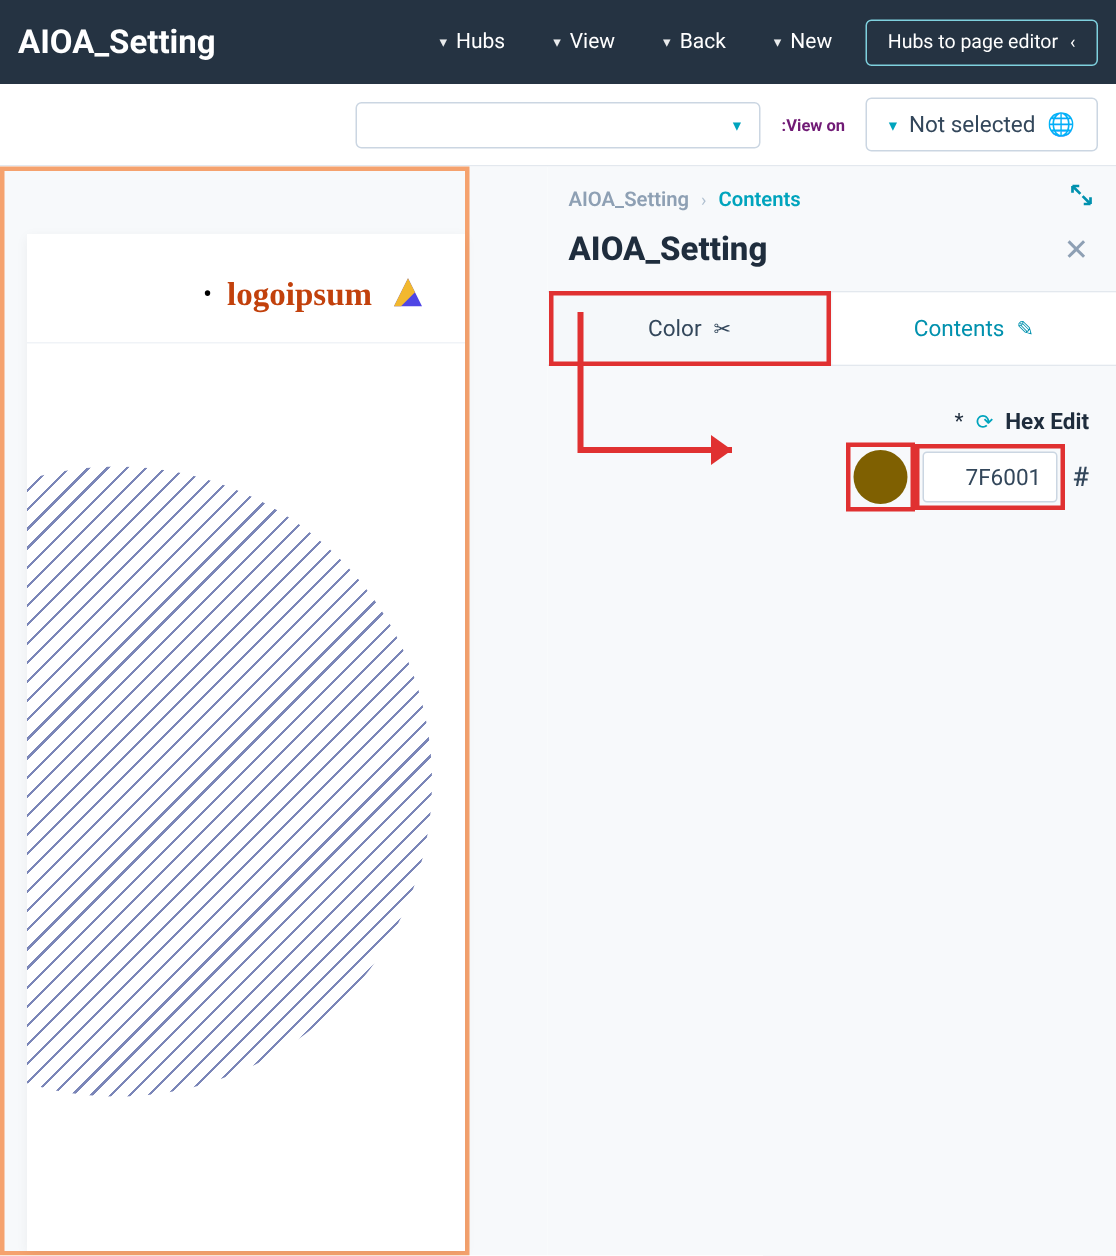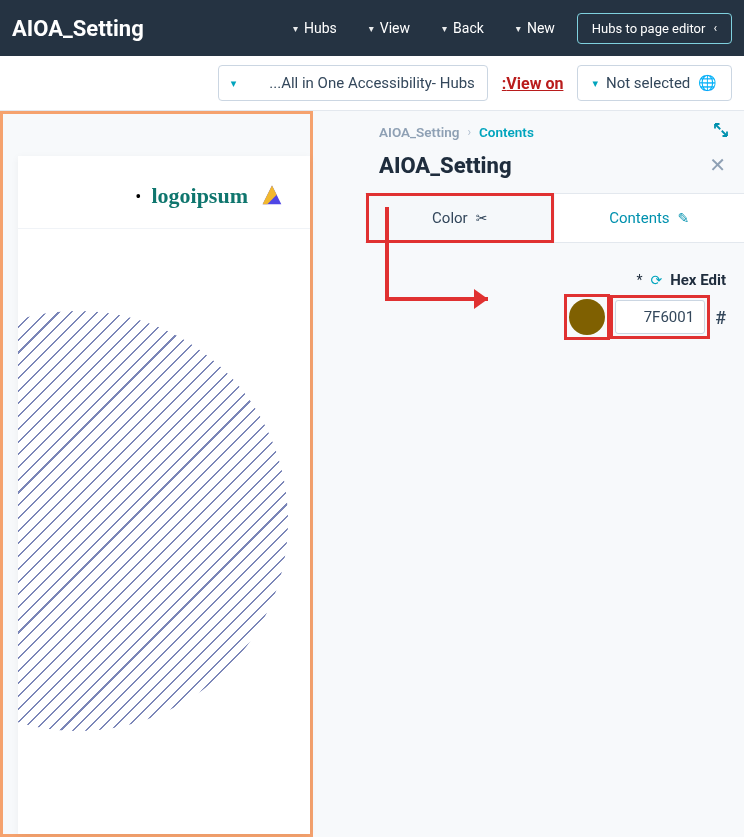--- a/index.html
+++ b/index.html
@@ -90,24 +90,23 @@
     .globe-icon {
       color: #0091ae;
       font-size: 15px;
     }
     .caret-teal {
       color: #00a4bd;
       font-size: 11px;
     }
 
     .view-on-label {
-      font-size: 16px;
+      font-size: 11px;
       font-weight: 700;
-      color: #b91c1c;
-      text-decoration: underline;
+      color: #701a75;
     }
 
     .viewon-select {
       border: 1px solid #cbd6e2;
       border-radius: 4px;
       padding: 8px 12px;
       display: inline-flex;
       align-items: center;
       gap: 10px;
       font-size: 15px;
@@ -287,21 +286,21 @@
       align-items: center;
       justify-content: flex-start;
       padding: 26px 24px 18px;
       border-bottom: 1px solid #f0f3f7;
       gap: 10px;
     }
     .logo-word {
       font-family: Georgia, 'Times New Roman', serif;
       font-size: 22px;
       font-weight: 700;
-      color: #0f766e;
+      color: #c2410c;
     }
     .logo-mark {
       width: 28px;
       height: 28px;
     }
 
     .hatched-blob {
       position: absolute;
       top: 155px;
       inset-inline-end: -150px;
@@ -355,21 +354,20 @@
 <div class="toolbar">
   <div class="not-selected-pill">
     <span class="globe-icon">🌐</span>
     <span>Not selected</span>
     <span class="caret-teal">▾</span>
   </div>
 
   <span class="view-on-label">View on:</span>
 
   <div class="viewon-select">
-    <span>All in One Accessibility- Hubs...</span>
     <span class="caret-teal">▾</span>
   </div>
 </div>
 
 <div class="main-area">
 
   <div class="inspector">
     <div class="inspector-top">
       <span class="lightning">
         <svg width="18" height="18" viewBox="0 0 24 24" fill="none" stroke="#0091ae" stroke-width="2.4">

